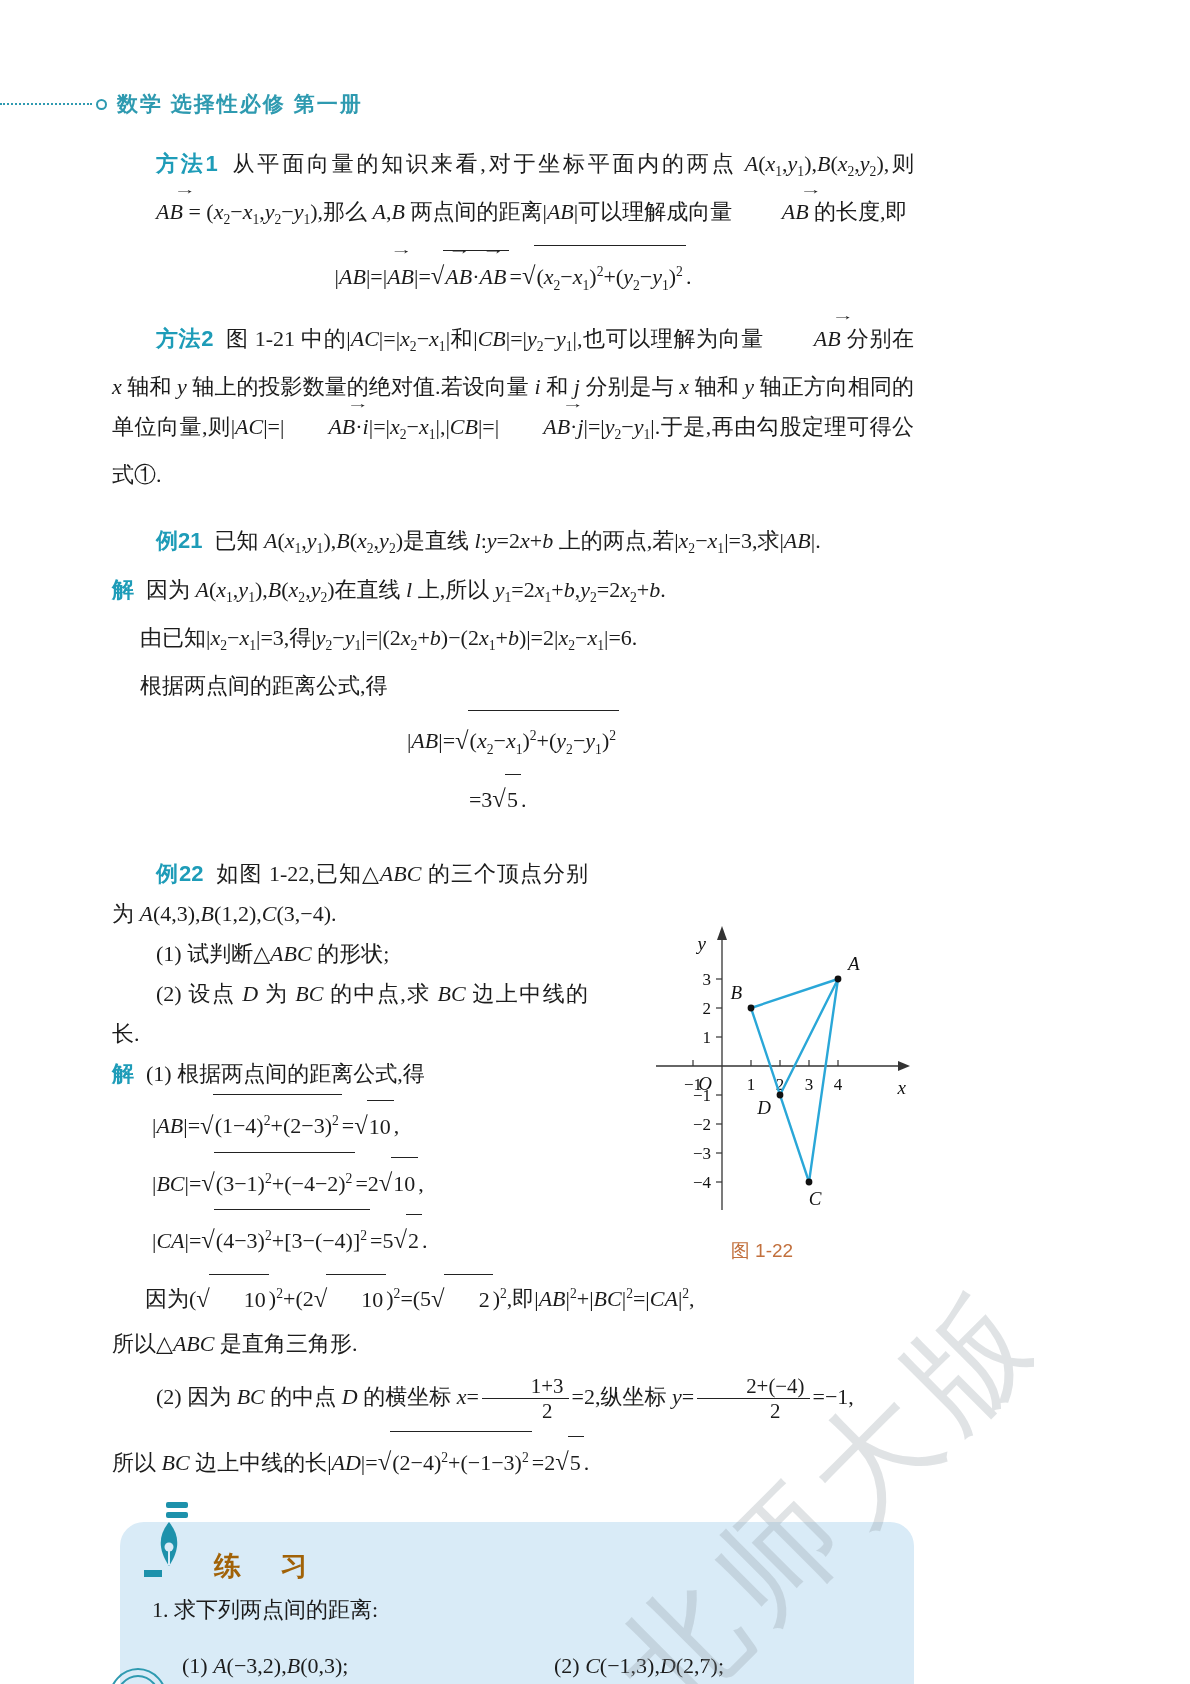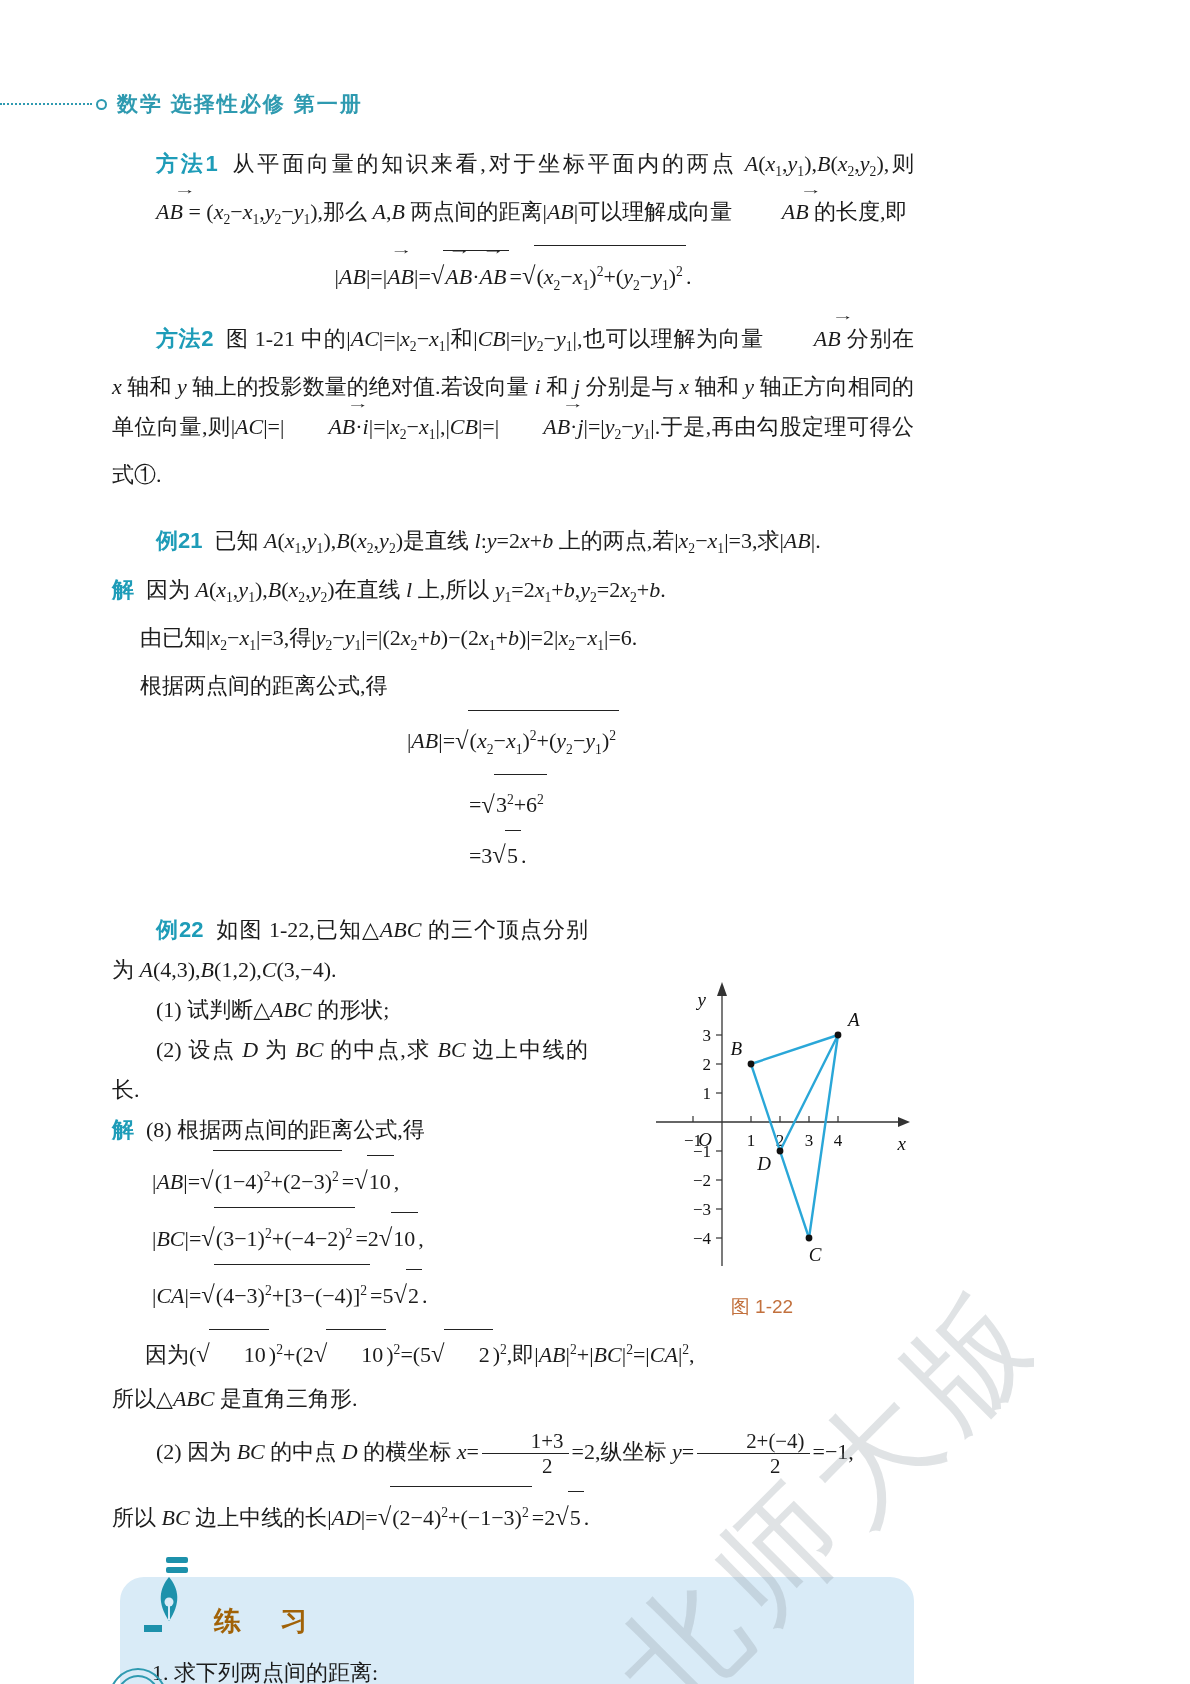--- a/index.html
+++ b/index.html
@@ -47,21 +47,21 @@
   .frac{display:inline-flex;flex-direction:column;vertical-align:middle;text-align:center;
        font-size:0.95em;line-height:1.15;margin:0 3px;justify-content:space-between;}
   .fn{border-bottom:1.4px solid #222;padding:0 5px;}
   .fd{padding:0 5px;}
   
   .exbox{position:relative;margin:34px 0 0 8px;background:#d9ebf7;border-radius:24px;
        padding:26px 40px 30px 32px;}
   .pen-icon{position:absolute;left:24px;top:-20px;}
   .ex-title{color:#a16207;font-weight:bold;font-size:27px;letter-spacing:16px;margin-left:62px;
        font-family:"Liberation Sans","DejaVu Sans",sans-serif;}
-  .ex-item{margin-top:14px;line-height:40px;}
+  .ex-item{margin-top:6px;line-height:40px;}
   .ex-subrow{display:flex;margin-top:16px;}
   .ex-sub{line-height:40px;}
   .sub1{width:372px;padding-left:30px;}
   
   .pagenum-outer{position:absolute;left:108px;top:1668px;width:56px;height:62px;
        border:2px solid #2e9ab0;border-radius:50%;display:flex;align-items:center;justify-content:center;}
   .pagenum-inner{width:42px;height:48px;border:2px solid #2e9ab0;border-radius:50%;
        display:flex;align-items:center;justify-content:center;font-size:20px;}
   
   .watermark{position:absolute;right:-70px;bottom:100px;font-size:122px;letter-spacing:14px;
@@ -90,21 +90,20 @@
 
     <p class="para ind m2"><span class="lbl">方法2</span><span>图 1-21 中的|<i>AC</i>|=|<i>x</i><sub>2</sub>−<i>x</i><sub>1</sub>|和|<i>CB</i>|=|<i>y</i><sub>2</sub>−<i>y</i><sub>1</sub>|,也可以理解为向量 <span class="vec"><i>AB</i></span> 分别在 <i>x</i> 轴和 <i>y</i> 轴上的投影数量的绝对值.若设向量 <i>i</i> 和 <i>j</i> 分别是与 <i>x</i> 轴和 <i>y</i> 轴正方向相同的单位向量,则|<i>AC</i>|=|<span class="vec"><i>AB</i></span>·<i>i</i>|=|<i>x</i><sub>2</sub>−<i>x</i><sub>1</sub>|,|<i>CB</i>|=|<span class="vec"><i>AB</i></span>·<i>j</i>|=|<i>y</i><sub>2</sub>−<i>y</i><sub>1</sub>|.于是,再由勾股定理可得公式①.</span></p>
 
     <div class="ex21">
       <p class="para ind"><span class="lbl">例21</span><span>已知 <i>A</i>(<i>x</i><sub>1</sub>,<i>y</i><sub>1</sub>),<i>B</i>(<i>x</i><sub>2</sub>,<i>y</i><sub>2</sub>)是直线 <i>l</i>:<i>y</i>=2<i>x</i>+<i>b</i> 上的两点,若|<i>x</i><sub>2</sub>−<i>x</i><sub>1</sub>|=3,求|<i>AB</i>|.</span></p>
       <p class="para"><span class="lbl">解</span><span>因为 <i>A</i>(<i>x</i><sub>1</sub>,<i>y</i><sub>1</sub>),<i>B</i>(<i>x</i><sub>2</sub>,<i>y</i><sub>2</sub>)在直线 <i>l</i> 上,所以 <i>y</i><sub>1</sub>=2<i>x</i><sub>1</sub>+<i>b</i>,<i>y</i><sub>2</sub>=2<i>x</i><sub>2</sub>+<i>b</i>.</span></p>
       <p class="para sol-ind">由已知|<i>x</i><sub>2</sub>−<i>x</i><sub>1</sub>|=3,得|<i>y</i><sub>2</sub>−<i>y</i><sub>1</sub>|=|(2<i>x</i><sub>2</sub>+<i>b</i>)−(2<i>x</i><sub>1</sub>+<i>b</i>)|=2|<i>x</i><sub>2</sub>−<i>x</i><sub>1</sub>|=6.</p>
       <p class="para sol-ind">根据两点间的距离公式,得</p>
       <div class="eqblock">
         <p class="eqline">|<i>AB</i>|=<span class="rt"><span class="rs">√</span><span class="rb">(<i>x</i><sub>2</sub>−<i>x</i><sub>1</sub>)<sup>2</sup>+(<i>y</i><sub>2</sub>−<i>y</i><sub>1</sub>)<sup>2</sup></span></span></p>
-        <p class="eqline eqind">=<span class="rt"><span class="rs">√</span><span class="rb">3<sup>2</sup>+6<sup>2</sup></span></span></p>
         <p class="eqline eqind">=3<span class="rt"><span class="rs">√</span><span class="rb">5</span></span>.</p>
       </div>
     </div>
 
     <div class="ex22">
       <div class="figwrap">
         <svg width="304" height="372" viewBox="0 0 304 372">
             <line x1="46" y1="210" x2="288" y2="210" stroke="#333" stroke-width="1.3"></line>
             <polygon points="288,205 300,210 288,215" fill="#333"></polygon>
             <line x1="112" y1="354" x2="112" y2="82" stroke="#333" stroke-width="1.3"></line>
@@ -147,21 +146,21 @@
             <circle cx="199" cy="326" r="3.4" fill="#111"></circle>
             <text x="205" y="349" class="ptlbl" text-anchor="middle">C</text>
             <circle cx="170" cy="239" r="3.4" fill="#111"></circle>
             <text x="161" y="258" class="ptlbl" text-anchor="end">D</text>
           </svg>
         <div class="figcaption">图 1-22</div>
       </div>
       <p class="para ind"><span class="lbl">例22</span><span>如图 1-22,已知△<i>ABC</i> 的三个顶点分别为 <i>A</i>(4,3),<i>B</i>(1,2),<i>C</i>(3,−4).</span></p>
       <p class="para ind2">(1) 试判断△<i>ABC</i> 的形状;</p>
       <p class="para ind2">(2) 设点 <i>D</i> 为 <i>BC</i> 的中点,求 <i>BC</i> 边上中线的长.</p>
-      <p class="para"><span class="lbl">解</span><span>(8) 根据两点间的距离公式,得</span></p>
+      <p class="para"><span class="lbl">解</span><span>(1) 根据两点间的距离公式,得</span></p>
       <p class="para eq">|<i>AB</i>|=<span class="rt"><span class="rs">√</span><span class="rb">(1−4)<sup>2</sup>+(2−3)<sup>2</sup></span></span>=<span class="rt"><span class="rs">√</span><span class="rb">10</span></span>,</p>
       <p class="para eq">|<i>BC</i>|=<span class="rt"><span class="rs">√</span><span class="rb">(3−1)<sup>2</sup>+(−4−2)<sup>2</sup></span></span>=2<span class="rt"><span class="rs">√</span><span class="rb">10</span></span>,</p>
       <p class="para eq">|<i>CA</i>|=<span class="rt"><span class="rs">√</span><span class="rb">(4−3)<sup>2</sup>+[3−(−4)]<sup>2</sup></span></span>=5<span class="rt"><span class="rs">√</span><span class="rb">2</span></span>.</p>
       <p class="para because">因为(<span class="rt"><span class="rs">√</span><span class="rb">10</span></span>)<sup>2</sup>+(2<span class="rt"><span class="rs">√</span><span class="rb">10</span></span>)<sup>2</sup>=(5<span class="rt"><span class="rs">√</span><span class="rb">2</span></span>)<sup>2</sup>,即|<i>AB</i>|<sup>2</sup>+|<i>BC</i>|<sup>2</sup>=|<i>CA</i>|<sup>2</sup>,</p>
       <p class="para">所以△<i>ABC</i> 是直角三角形.</p>
       <p class="para ind frpara">(2) 因为 <i>BC</i> 的中点 <i>D</i> 的横坐标 <i>x</i>=<span class="frac">
             <span class="fn">1+3</span>
             <span class="fd">2</span>
           </span>=2,纵坐标 <i>y</i>=<span class="frac">
             <span class="fn">2+(−4)</span>

